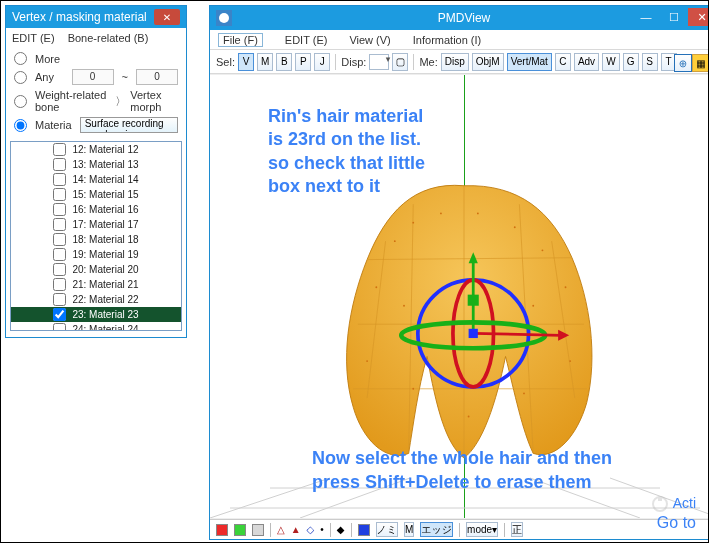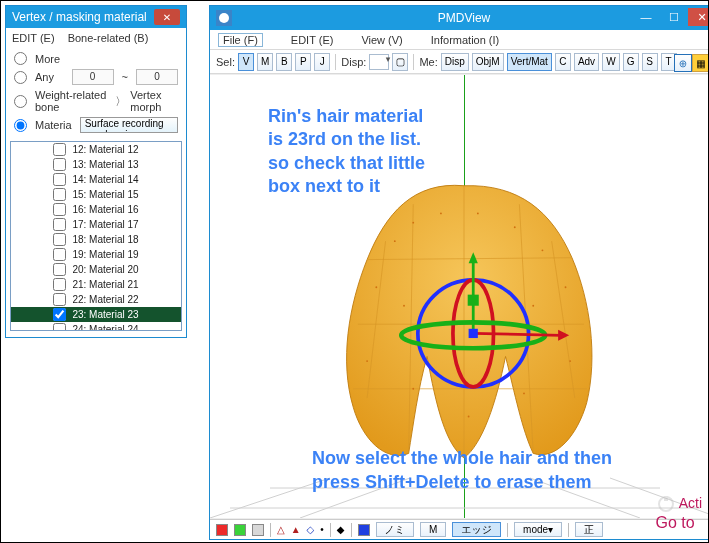--- a/index.html
+++ b/index.html
@@ -131,21 +131,21 @@
     background: #d05045;
   }
   .main-menu {
     padding: 2px 8px;
     font-size: 11px;
     color: #333;
     border-bottom: 1px solid #d9d9d9;
     height: 20px;
     display: flex; align-items: center;
   }
-  .main-menu .mi { margin-right: 28px; cursor: default; }
+  .main-menu .mi { margin-right: 22px; cursor: default; }
   .main-menu .mi.boxed { border: 1px solid #89b6d8; padding: 0 4px; }
   .toolbar {
     display: flex; align-items: center;
     padding: 2px 6px;
     gap: 3px;
     font-size: 11px;
     border-bottom: 1px solid #d9d9d9;
     height: 24px;
   }
   .tb-label { color: #333; }
@@ -221,36 +221,36 @@
     font-size: 10px;
   }
   .sb-swatch {
     width: 12px; height: 12px;
     border: 1px solid #888;
   }
   .sb-sep { width: 1px; height: 14px; background: #bbb; }
   .sb-btn {
     border: 1px solid #aabcd0;
     background: linear-gradient(#fefefe,#e9f2fb);
-    padding: 0 8px; height: 15px;
+    padding: 0 0; height: 15px;
     font-size: 10px;
     display: flex; align-items: center;
     cursor: pointer;
   }
   
   .mat-list::-webkit-scrollbar { width: 14px; }
   .mat-list::-webkit-scrollbar-track { background: #f0f0f0; }
   .mat-list::-webkit-scrollbar-thumb { background: #c5c5c5; border: 1px solid #a0a0a0; }
   
   .watermark {
     position: absolute;
-    right: 6px; bottom: 10px;
-    color: #be185d;
+    right: 12px; bottom: 10px;
+    color: #3b82f6;
     font-size: 14px;
-    text-align: left;
+    text-align: right;
     z-index: 10;
     pointer-events: none;
   }
 </style>
 </head>
 <body>
 
 <div class="left-window">
   <div class="left-title">
     <span>Vertex / masking material</span>

